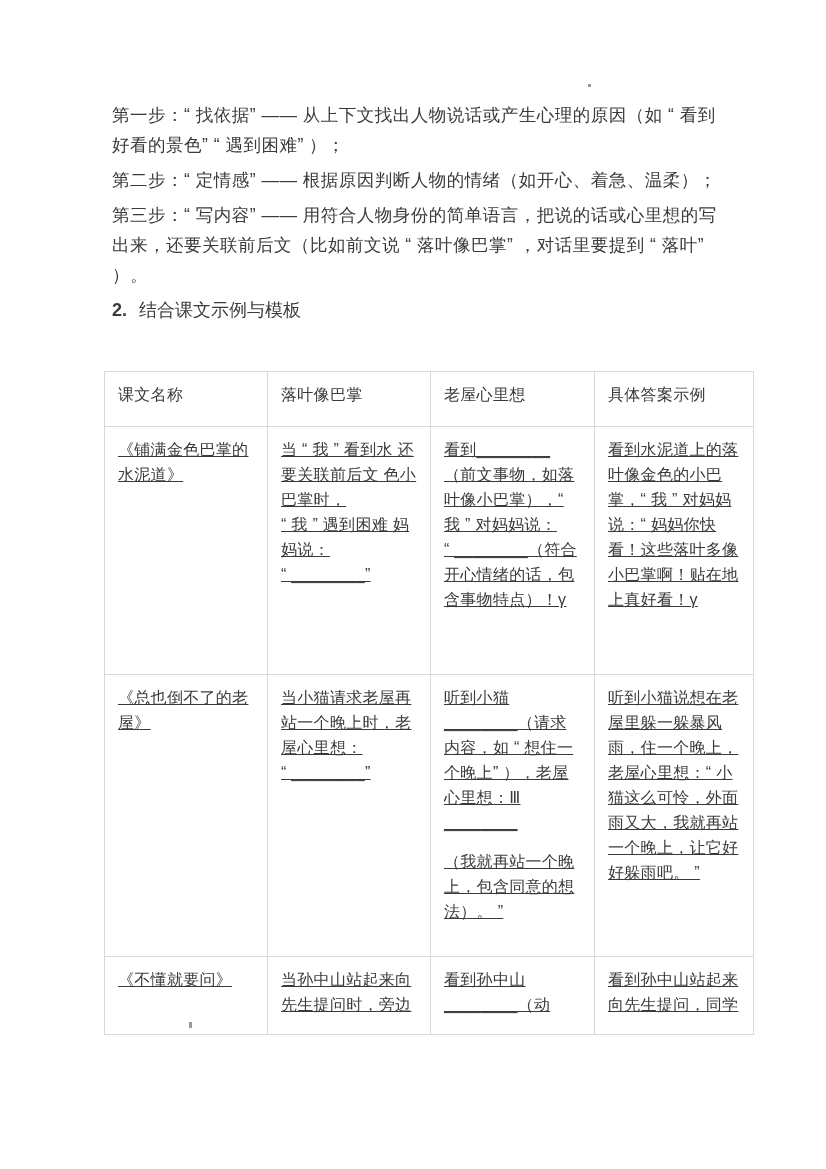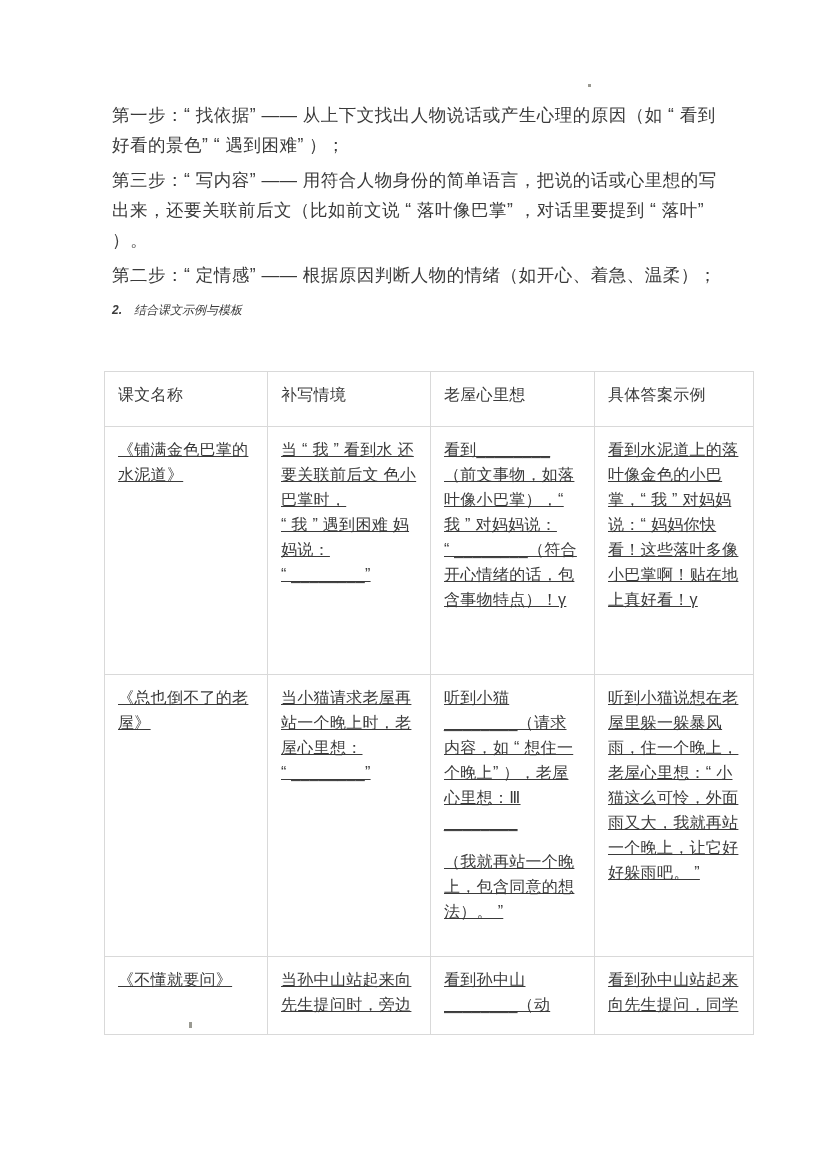--- a/index.html
+++ b/index.html
@@ -25,24 +25,23 @@
     margin-left: 16px;
   }
   .intro p {
     margin: 0 0 5px 0;
     font-size: 17.5px;
     line-height: 30px;
     letter-spacing: 0.5px;
   }
   .section-heading {
     margin: 5px 0 0 0;
-    font-size: 12px;
+    font-size: 18px;
     line-height: 30px;
     font-weight: normal;
-    font-style: italic;
   }
   .section-heading .num {
     font-weight: bold;
     margin-right: 12px;
   }
   table.course-table {
     border-collapse: collapse;
     table-layout: fixed;
     margin: 46px 0 0 -8px;
     width: 649px;
@@ -80,39 +79,39 @@
   .speck-top { left: 588px; top: 84px; width: 3px; height: 3px; }
   .speck-bottom { left: 189px; top: 1022px; width: 3px; height: 6px; }
 </style>
 </head>
 <body>
 
 <div class="page">
 
   <div class="intro">
     <p>第一步：“ 找依据” —— 从上下文找出人物说话或产生心理的原因（如 “ 看到好看的景色” “ 遇到困难”  ）；</p>
+    <p>第二步：“ 定情感” —— 根据原因判断人物的情绪（如开心、着急、温柔）；</p>
     <p>第三步：“ 写内容” —— 用符合人物身份的简单语言，把说的话或心里想的写出来，还要关联前后文（比如前文说 “ 落叶像巴掌” ，对话里要提到 “ 落叶”  ）。</p>
-    <p>第二步：“ 定情感” —— 根据原因判断人物的情绪（如开心、着急、温柔）；</p>
   </div>
 
   <h2 class="section-heading">
     <span class="num">2.</span><span>结合课文示例与模板</span>
   </h2>
 
   <table class="course-table">
     <colgroup>
       <col class="c1">
         <col class="c2">
         <col class="c3">
         <col class="c4">
     </colgroup>
     <tbody>
       <tr class="header-row">
         <th>课文名称</th>
-        <th>补写情境</th>
+        <th>落叶像巴掌</th>
         <th>老屋心里想</th>
         <th>具体答案示例</th>
       </tr>
 
       <tr class="row-1">
         <td>
           <p>《铺满金色巴掌的水泥道》</p>
         </td>
         <td>
           <p>当 “ 我 ”  看到水 还要关联前后文  色小巴掌时，</p>

